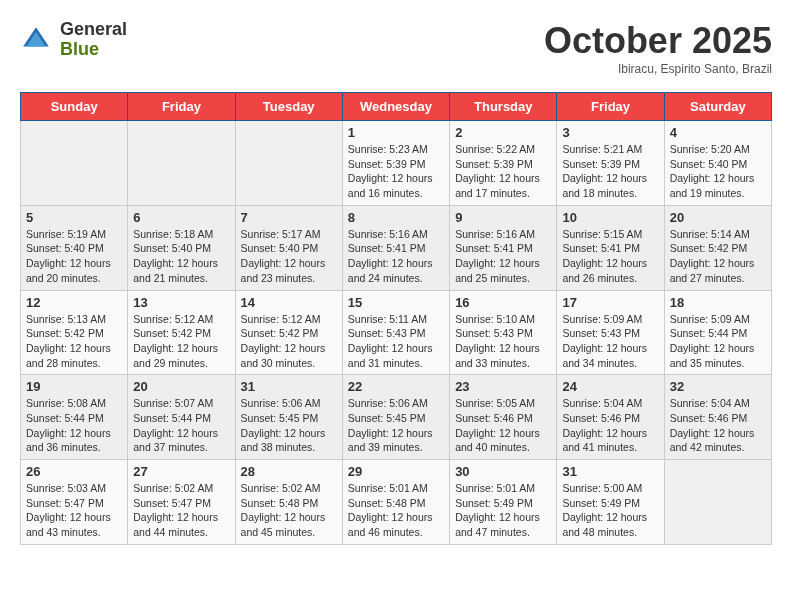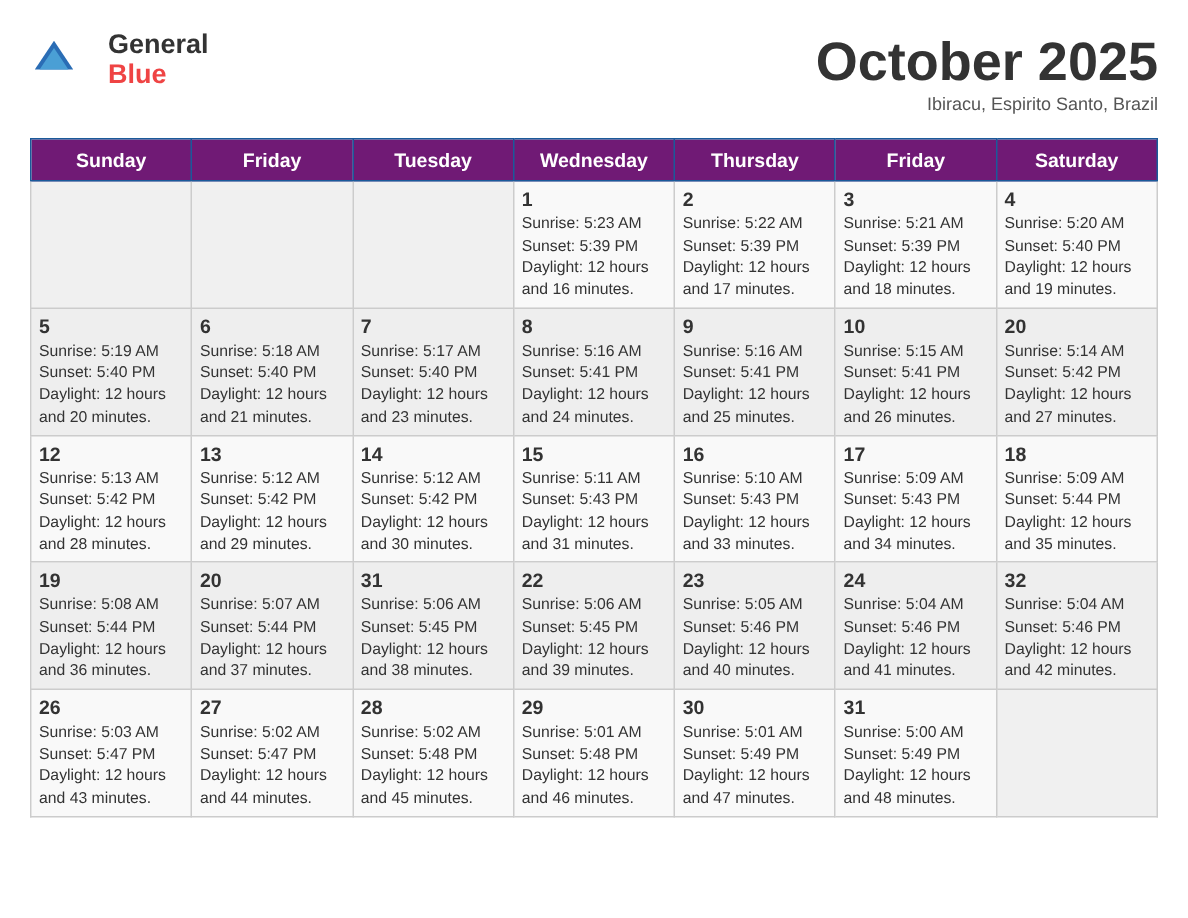--- a/index.html
+++ b/index.html
@@ -12,31 +12,31 @@
     }
     .header {
       display: flex;
       justify-content: space-between;
       align-items: flex-start;
       margin-bottom: 16px;
     }
     .logo {
       display: flex;
       align-items: center;
-      gap: 20px;
+      gap: 8px;
     }
     .logo-text {
       display: flex;
       flex-direction: column;
       font-size: 18px;
       font-weight: bold;
       line-height: 1.1;
     }
     .logo-text .general { color: #333; }
-    .logo-text .blue { color: #ef4444; }
+    .logo-text .blue { color: #4d7c0f; }
     .logo-icon {
       width: 32px;
       height: 32px;
     }
     .title-section {
       text-align: right;
       margin-left: 24px;
     }
     .month-title {
       font-size: 36px;
@@ -46,21 +46,21 @@
     .subtitle {
       font-size: 12px;
       color: #555;
     }
     .calendar {
       width: 100%;
       border-collapse: collapse;
       border: 1px solid #ccc;
     }
     .calendar th {
-      background-color: #701a75;
+      background-color: #ef4444;
       color: #fff;
       text-align: center;
       padding: 6px 4px;
       font-size: 13px;
       border: 1px solid #1a5a9a;
     }
     .calendar td {
       width: calc(100% / 7);
       vertical-align: top;
       padding: 4px 5px;

